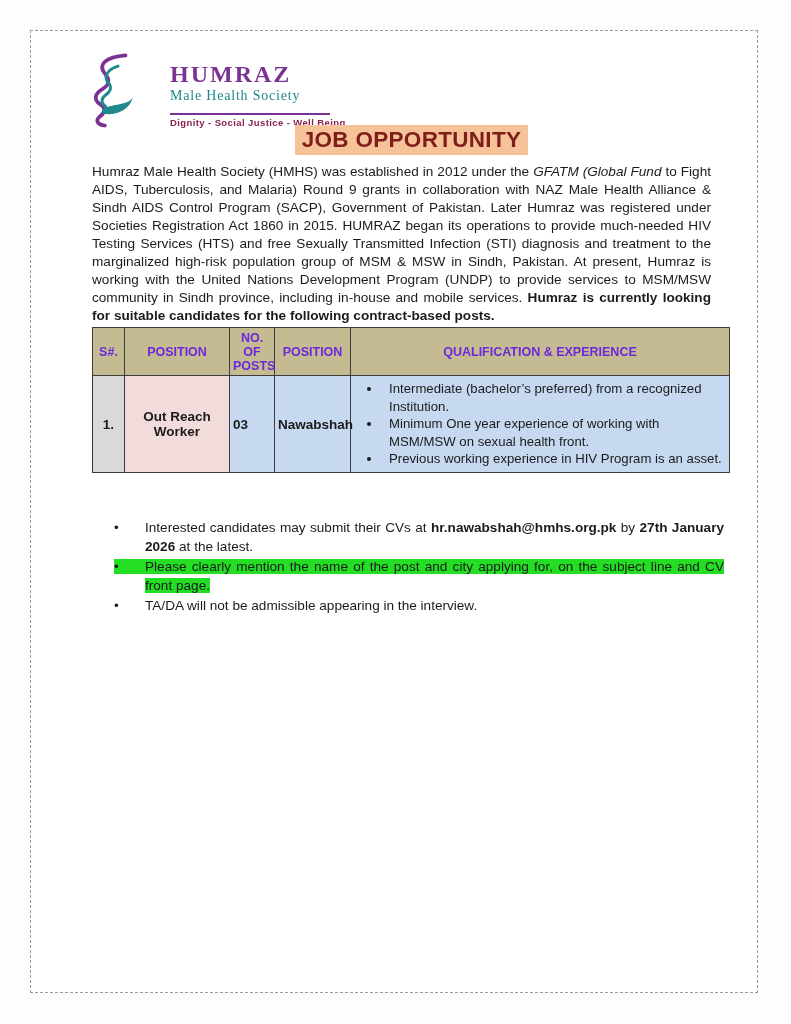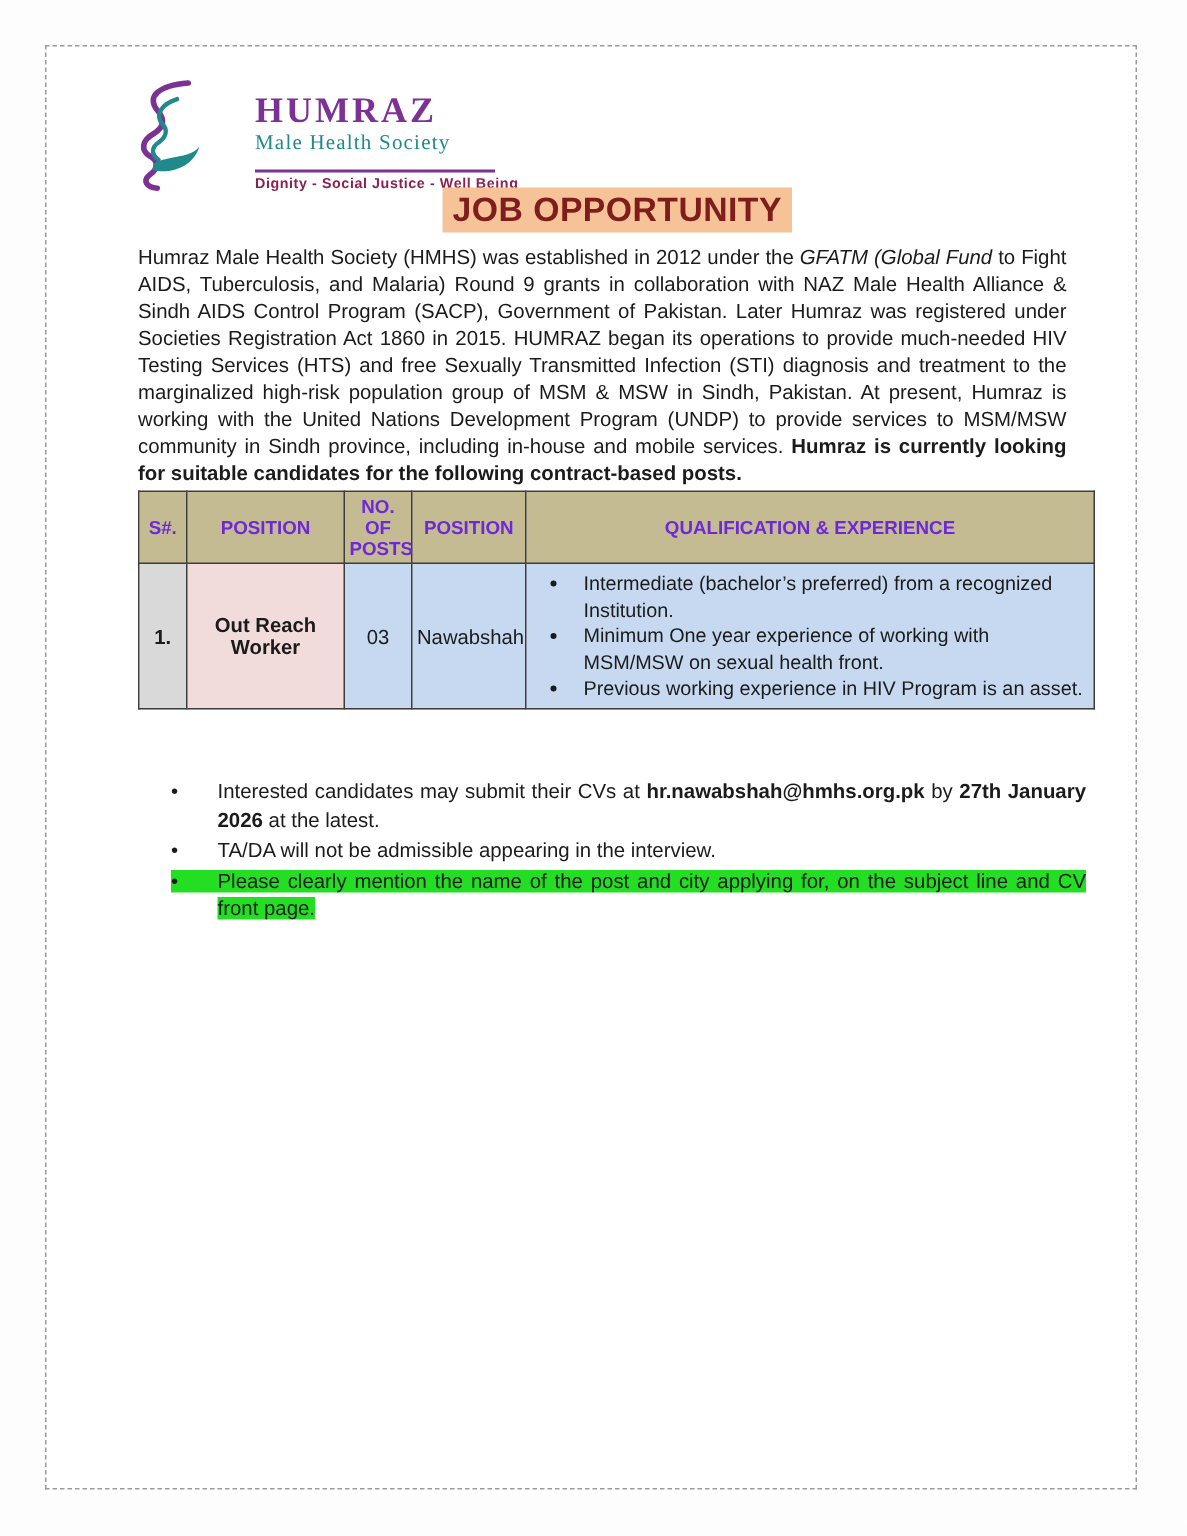--- a/index.html
+++ b/index.html
@@ -62,21 +62,21 @@
   table.jobs th, table.jobs td{
     border:1.5px solid var(--border-dark);vertical-align:middle;padding:2px 3px;
   }
   table.jobs th{
     background:var(--table-header-bg);font-size:12.5px;font-weight:bold;
     text-align:center;height:48px;line-height:14px;color:#6d28d9;
   }
   table.jobs td{height:97px;}
   td.c-serial{background:var(--serial-cell-bg);text-align:center;font-weight:bold;font-size:13.5px;}
   td.c-position{background:var(--position-cell-bg);text-align:center;font-weight:bold;font-size:13.5px;}
-  td.c-posts,td.c-location{background:var(--blue-cell-bg);text-align:center;font-weight:normal;font-size:13.5px;}
+  td.c-posts,td.c-location{background:var(--blue-cell-bg);font-weight:bold;font-size:13.5px;}
   td.c-qual{background:var(--blue-cell-bg);font-size:13.2px;padding:4px 6px;}
   td.c-qual ul{margin:0;padding-left:28px;}
   td.c-qual li{line-height:17.5px;padding-left:7px;margin:0;}
   
   .notes{position:absolute;left:92px;top:519px;width:632px;font-size:13.6px;line-height:18.5px;}
   .note{padding-left:53px;text-indent:-31px;text-align:justify;margin-bottom:2px;}
   .note .bullet{display:inline-block;width:31px;text-indent:0;}
   .note-content.hl{background:var(--green-highlight);}
 </style>
 </head>
@@ -136,18 +136,18 @@
       </td>
     </tr>
   </tbody>
 </table>
 
 <div class="notes">
   <div class="note">
     <span class="note-content"><span class="bullet">•</span><span>Interested candidates may submit their CVs at </span><span class="b">hr.nawabshah@hmhs.org.pk</span><span> by </span><span class="b">27th January 2026</span><span> at the latest.</span></span>
   </div>
   <div class="note">
-    <span class="note-content"><span class="bullet">•</span><span>TA/DA will not be admissible appearing in the interview.</span></span>
+    <span class="note-content hl"><span class="bullet">•</span><span>Please clearly mention the name of the post and city applying for, on the subject line and CV front page.</span></span>
   </div>
   <div class="note">
-    <span class="note-content hl"><span class="bullet">•</span><span>Please clearly mention the name of the post and city applying for, on the subject line and CV front page.</span></span>
+    <span class="note-content"><span class="bullet">•</span><span>TA/DA will not be admissible appearing in the interview.</span></span>
   </div>
 </div>
 
 </body></html>

